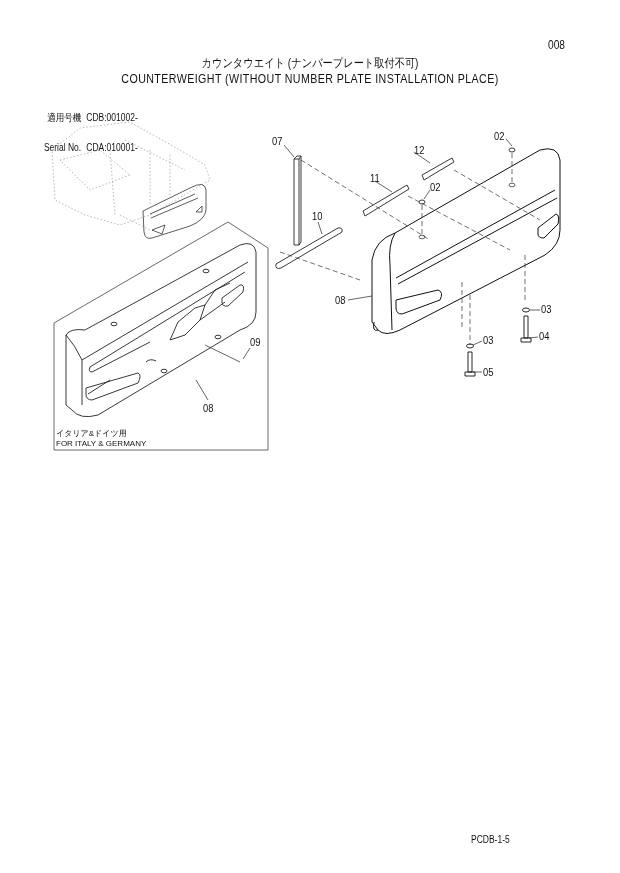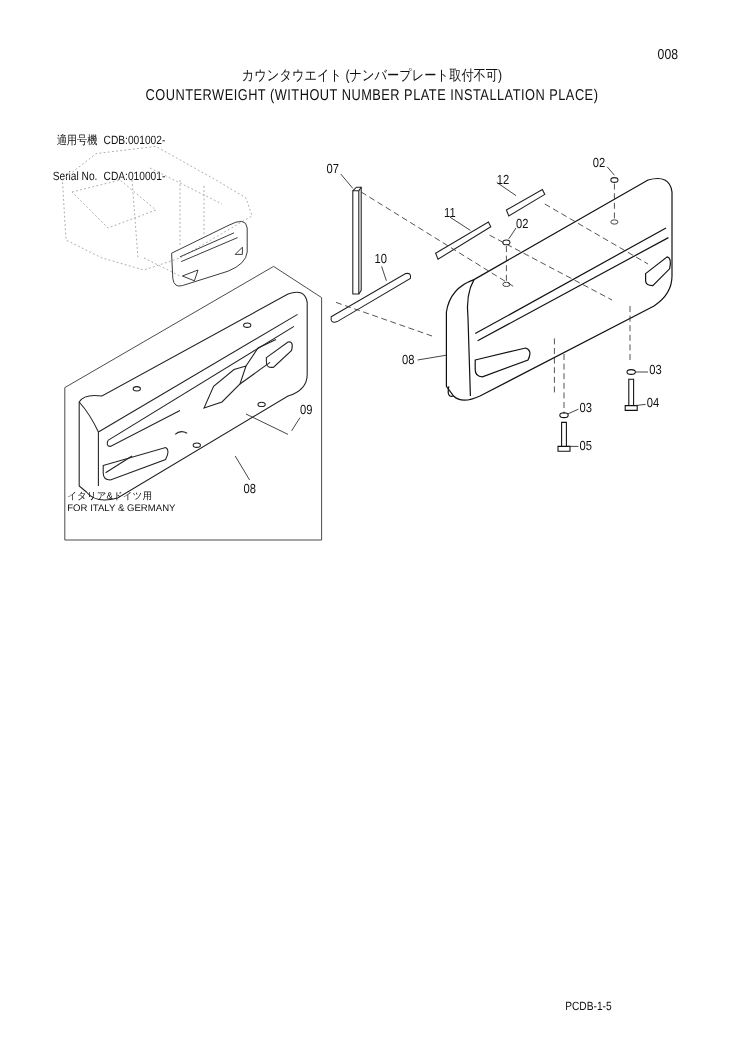--- a/index.html
+++ b/index.html
@@ -7,21 +7,21 @@
          font-family:"Liberation Sans", sans-serif; color:#111; }
   .abs { position:absolute; }
   .page-no { left:548px; top:38px; font-size:12px; transform:scaleX(0.85); transform-origin:left top; }
   .title-jp { left:0; width:620px; top:55px; text-align:center; font-size:12px; letter-spacing:0px; transform:scaleX(0.85); }
   .title-en { left:0; width:620px; top:71px; text-align:center; font-size:13px; letter-spacing:0.5px; transform:scaleX(0.82); }
   .serial { left:37px; top:93px; font-size:10px; line-height:10px; transform:scaleX(0.85); transform-origin:left top; white-space:pre; }
   .serial .row { display:block; }
   .serial .lbl { display:inline-block; width:52px; text-align:right; margin-right:6px; }
   .footer { left:471px; top:834px; font-size:10px; transform:scaleX(0.85); transform-origin:left top; }
   .callout { font-size:11px; transform:scaleX(0.85); transform-origin:left top; }
-  .note { left:56px; top:409px; font-size:8px; line-height:10px; }
+  .note { left:56px; top:429px; font-size:8px; line-height:10px; }
   svg { position:absolute; left:0; top:0; }
 </style>
 </head>
 <body>
 
 <div class="abs page-no">008</div>
 <div class="abs title-jp">カウンタウエイト (ナンバープレート取付不可)</div>
 <div class="abs title-en">COUNTERWEIGHT (WITHOUT NUMBER PLATE INSTALLATION PLACE)</div>
 
 <div class="abs serial">

